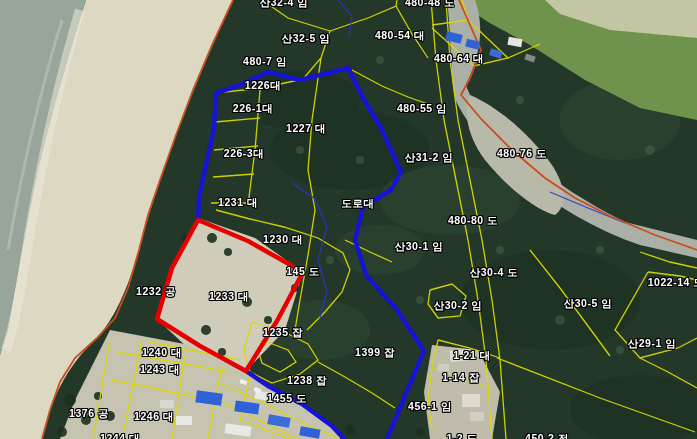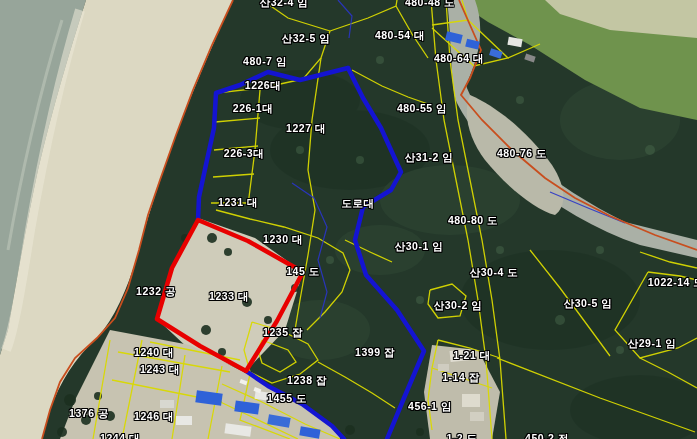--- a/index.html
+++ b/index.html
@@ -199,21 +199,21 @@
       <div class="plabel" style="left: 486px; top: 272px; padding-left: 16px;">산30-4 도</div>
       <div class="plabel" style="left: 676px; top: 282px;">1022-14 도</div>
       <div class="plabel" style="left: 156px; top: 291px;">1232 공</div>
       <div class="plabel" style="left: 229px; top: 296px;">1233 대</div>
       <div class="plabel" style="left: 458px; top: 305px;">산30-2 임</div>
       <div class="plabel" style="left: 588px; top: 303px;">산30-5 임</div>
       <div class="plabel" style="left: 283px; top: 332px; text-align: center;">1235 잡</div>
       <div class="plabel" style="left: 375px; top: 352px;">1399 잡</div>
       <div class="plabel" style="left: 652px; top: 343px;">산29-1 임</div>
       <div class="plabel" style="left: 472px; top: 355px;">1-21 대</div>
-      <div class="plabel" style="left: 154px; top: 352px; text-align: center;">1240 대</div>
+      <div class="plabel" style="left: 162px; top: 352px; text-align: center;">1240 대</div>
       <div class="plabel" style="left: 160px; top: 369px;">1243 대</div>
       <div class="plabel" style="left: 461px; top: 377px;">1-14 잡</div>
       <div class="plabel" style="left: 307px; top: 380px;">1238 잡</div>
       <div class="plabel" style="left: 154px; top: 391px; margin-top: 25px;">1246 대</div>
       <div class="plabel" style="left: 412px; top: 406px; padding-left: 36px;">456-1 임</div>
       <div class="plabel" style="left: 287px; top: 398px;">1455 도</div>
       <div class="plabel" style="left: 89px; top: 413px;">1376 공</div>
       <div class="plabel" style="left: 120px; top: 438px;">1244 대</div>
       <div class="plabel" style="left: 462px; top: 438px;">1-2 도</div>
       <div class="plabel" style="left: 547px; top: 438px;">450-2 전</div>

